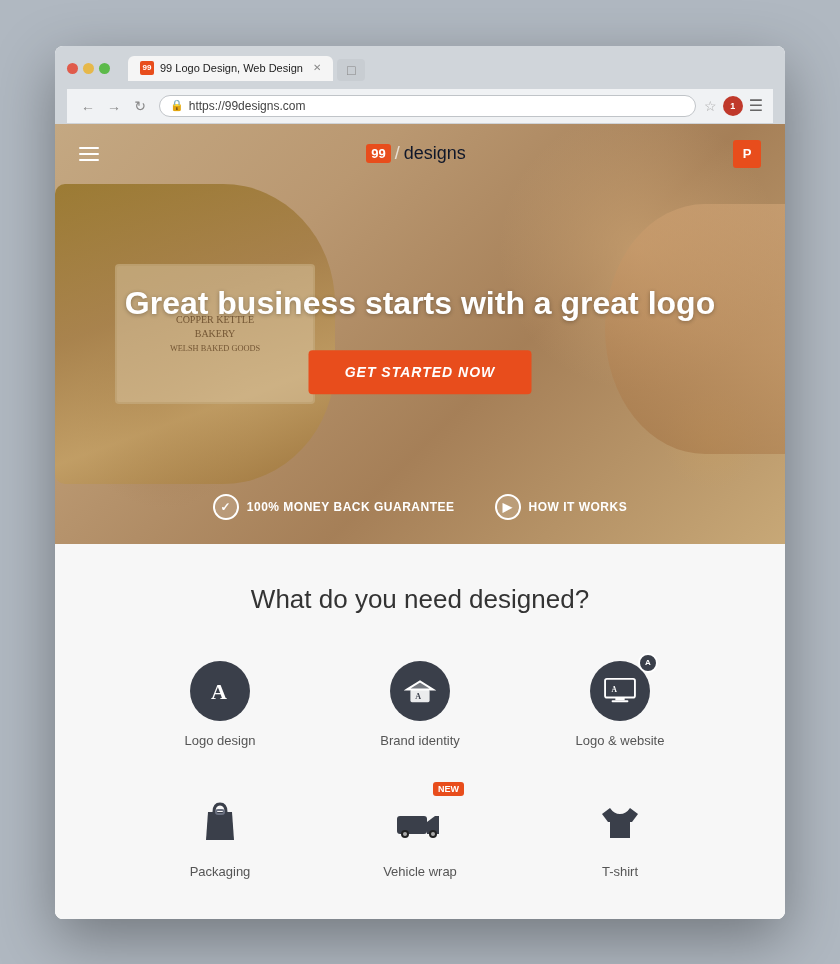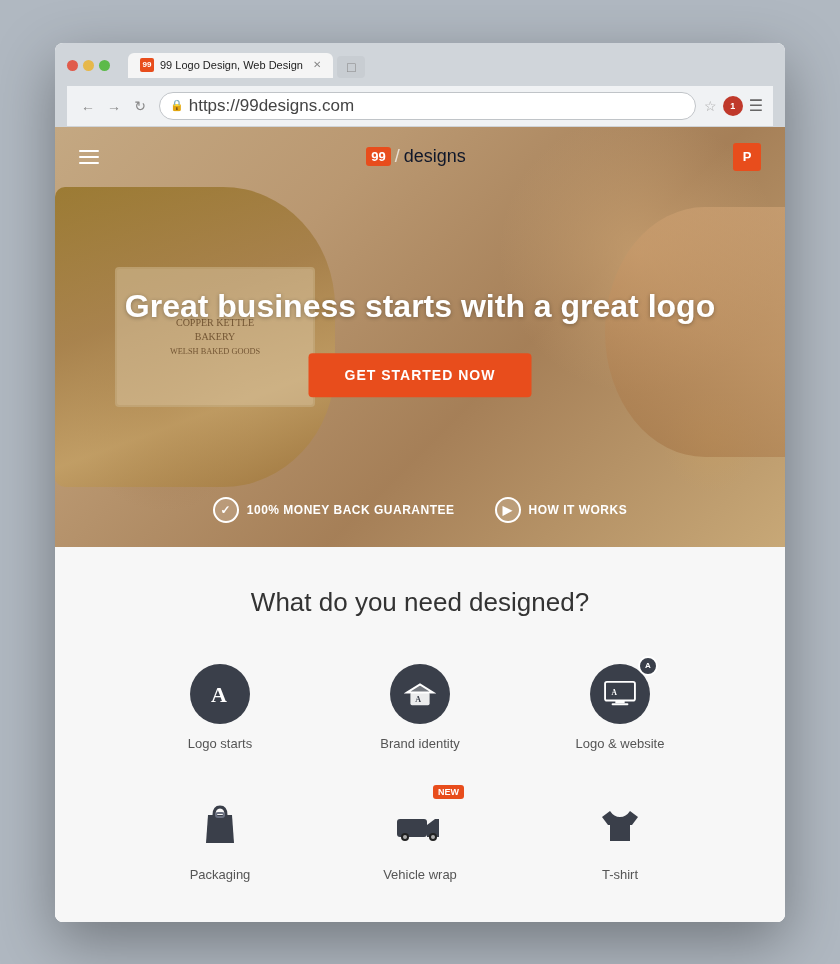--- a/index.html
+++ b/index.html
@@ -145,21 +145,21 @@
       gap: 5px;
     }
 
     .lock-icon {
       color: #5a9e5a;
       font-size: 11px;
     }
 
     .address-text {
       color: #444;
-      font-size: 17px;
+      font-size: 12px;
     }
 
     .toolbar-actions {
       display: flex;
       align-items: center;
       gap: 6px;
     }
 
     .star-icon { color: #aaa; font-size: 14px; }
 
@@ -347,20 +347,21 @@
       background: #e84d1c;
       color: white;
       border: none;
       padding: 14px 36px;
       font-size: 14px;
       font-weight: 700;
       letter-spacing: 1px;
       border-radius: 4px;
       cursor: pointer;
       text-transform: uppercase;
+      font-style: italic;
     }
 
     .hero-badges {
       position: absolute;
       bottom: 24px;
       left: 0;
       right: 0;
       display: flex;
       justify-content: center;
       gap: 40px;
@@ -551,21 +552,21 @@
       <h2 class="section-title">What do you need designed?</h2>
 
       <div class="design-grid">
 
         <div class="design-item">
           <div class="design-icon">
             <svg viewBox="0 0 32 32" xmlns="http://www.w3.org/2000/svg">
               <text x="7" y="24" font-size="22" font-family="serif" font-weight="bold" fill="white">A</text>
             </svg>
           </div>
-          <span class="design-label">Logo starts</span>
+          <span class="design-label">Logo design</span>
         </div>
 
         <div class="design-item">
           <div class="design-icon">
             <svg viewBox="0 0 40 40" xmlns="http://www.w3.org/2000/svg">
 
               <rect x="8" y="18" width="24" height="16" rx="2" fill="white" opacity="0.9"></rect>
               <polygon points="4,18 20,8 36,18" fill="none" stroke="white" stroke-width="2.5"></polygon>
               <polygon points="4,18 20,8 36,18 36,18 20,18 4,18" fill="rgba(255,255,255,0.3)"></polygon>
               <text x="14" y="30" font-size="10" font-family="serif" font-weight="bold" fill="#3a3f4a">A</text>

